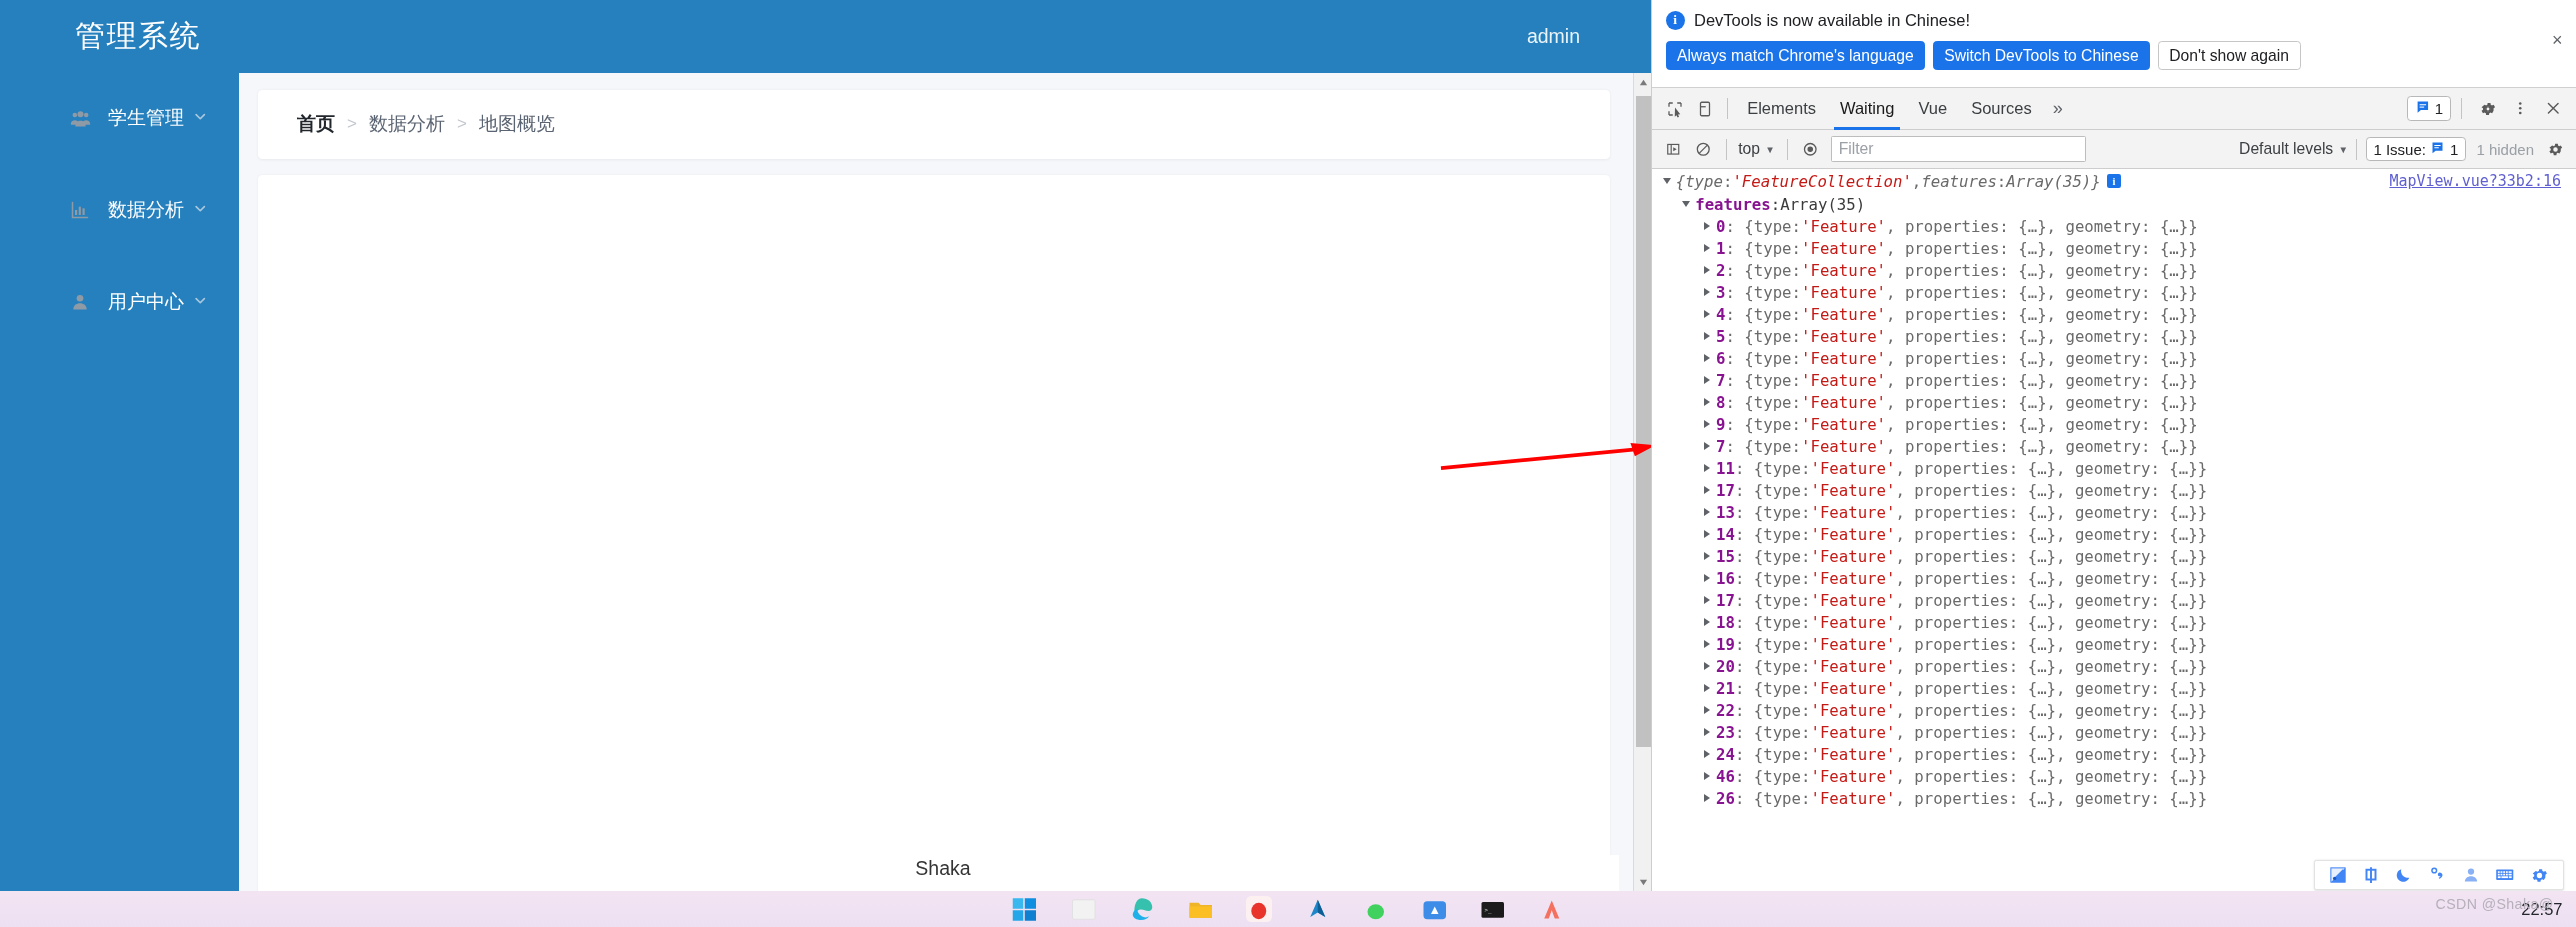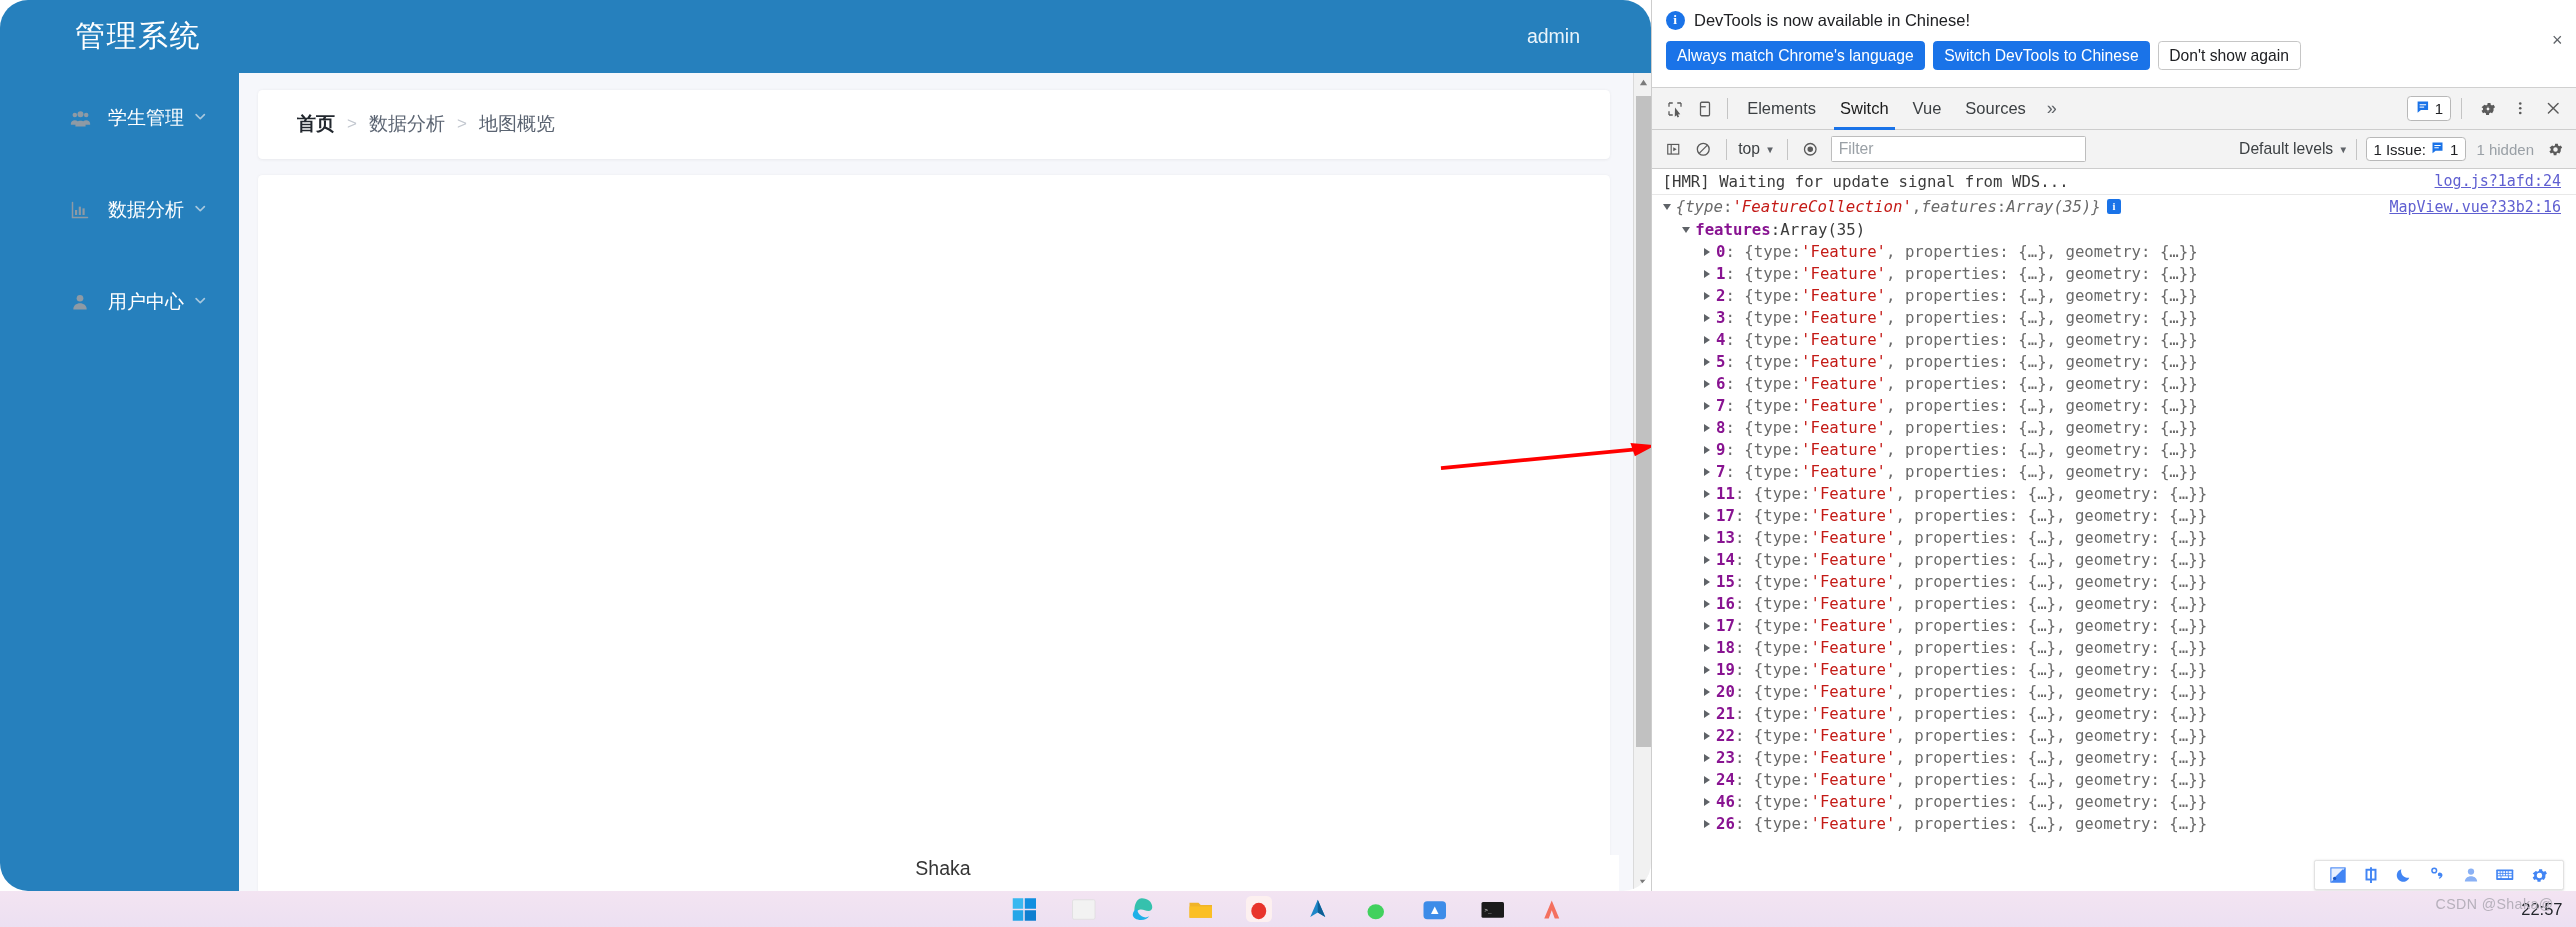--- a/index.html
+++ b/index.html
@@ -8,21 +8,21 @@
     overflow: hidden;
     font-family: "Liberation Sans", "DejaVu Sans", sans-serif;
     background: #ffffff;
   }
   #root { position: relative; width: 2576px; height: 927px; }
 
   
   #app-pane {
     position: absolute; left: 0; top: 0;
     width: 1651px; height: 891px;
-    background: #fff; overflow: hidden; border-radius: 28px;
+    background: #fff; overflow: hidden;
   }
   .app-header {
     position: absolute; left: 0; top: 0; width: 1651px; height: 73px;
     background: #2680bd;
     display: flex; align-items: center; justify-content: space-between;
   }
   .app-title {
     color: #ffffff; font-size: 30px; font-weight: 500;
     letter-spacing: 1.5px; margin-left: 75px;
   }
@@ -379,21 +379,21 @@
       </div>
       <div class="dt-iconbtn">
         <svg viewBox="0 0 24 24" width="18" height="18" fill="none" stroke="#5a5a5a" stroke-width="1.7">
           <rect x="6" y="3" width="12" height="18" rx="1.6"></rect>
             <line x1="6" y1="9" x2="13" y2="9"></line>
         </svg>
       </div>
       <div class="dt-divider"></div>
 
       <div class="dt-tab">Elements</div>
-      <div class="dt-tab active">Switch</div>
+      <div class="dt-tab active">Waiting</div>
       <div class="dt-tab">Vue</div>
       <div class="dt-tab">Sources</div>
       <div class="dt-tab-more">»</div>
 
       <div class="dt-tabbar-right">
         <div class="issue-chip">
           <span>
             <svg viewBox="0 0 24 24" width="15.7" height="15.7" fill="#1a73e8">
               <path d="M4 4h16v13H9l-5 4z"></path>
                 <rect x="7" y="8" width="10" height="1.6" fill="#fff"></rect>
@@ -472,24 +472,20 @@
       <div class="hidden-note">1 hidden</div>
       <div class="dt-iconbtn">
         <svg viewBox="0 0 24 24" width="17" height="17" fill="#5a5a5a">
           <path d="M19.4 12.9c0-.3.1-.6.1-.9s0-.6-.1-.9l2-1.5-1.9-3.3-2.3 1a6.9 6.9 0 00-1.6-.9l-.3-2.4h-3.8l-.3 2.4c-.6.2-1.1.5-1.6.9l-2.3-1L3.4 9.6l2 1.5c0 .3-.1.6-.1.9s0 .6.1.9l-2 1.5 1.9 3.3 2.3-1c.5.4 1 .7 1.6.9l.3 2.4h3.8l.3-2.4c.6-.2 1.1-.5 1.6-.9l2.3 1 1.9-3.3zM12 15.2a3.2 3.2 0 110-6.4 3.2 3.2 0 010 6.4z"></path>
         </svg>
       </div>
     </div>
 
     <div class="console-body">
 
-      <div class="con-line msg">
-        <span class="tk-plain">[HMR] Waiting for update signal from WDS...</span>
-        <span class="src-link">log.js?1afd:24</span>
-      </div>
 
       <div class="con-line" style="height:24px;">
         <span class="tri open"></span>
         <span class="tk-italic tk-grey">{</span>
           <span class="tk-italic tk-grey">type</span>
           <span class="tk-grey">: </span>
           <span class="tk-str tk-italic">'FeatureCollection'</span>
           <span class="tk-grey">, </span>
           <span class="tk-italic tk-grey">features</span>
           <span class="tk-grey">: </span>

